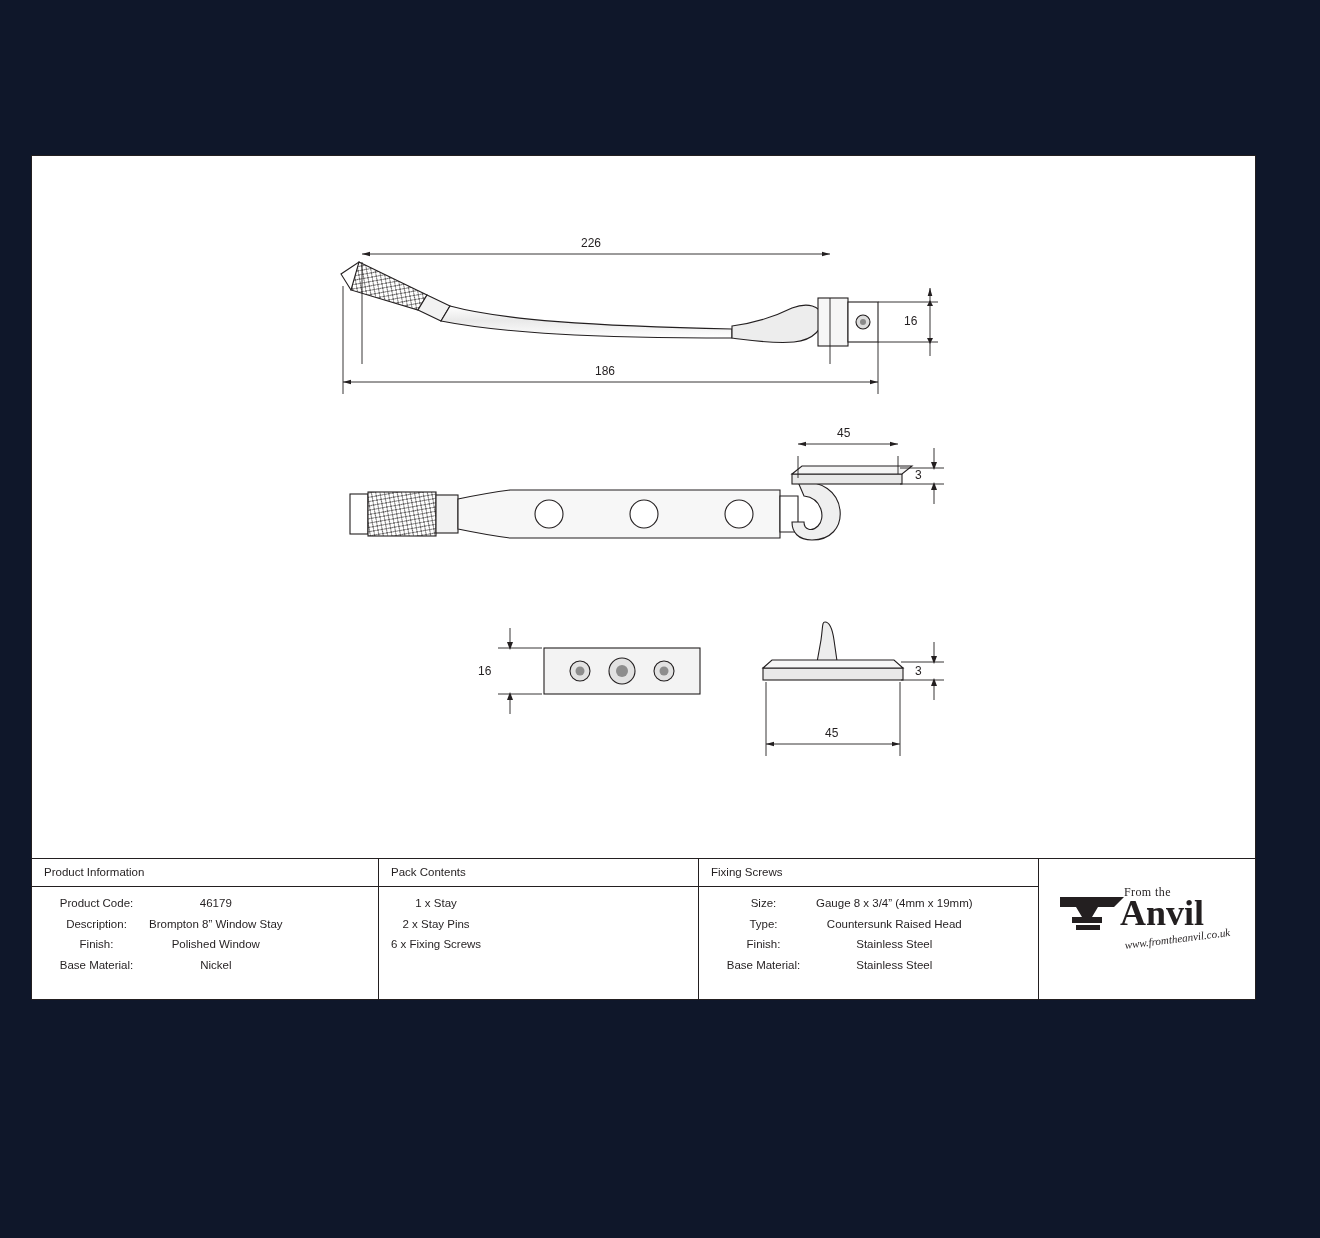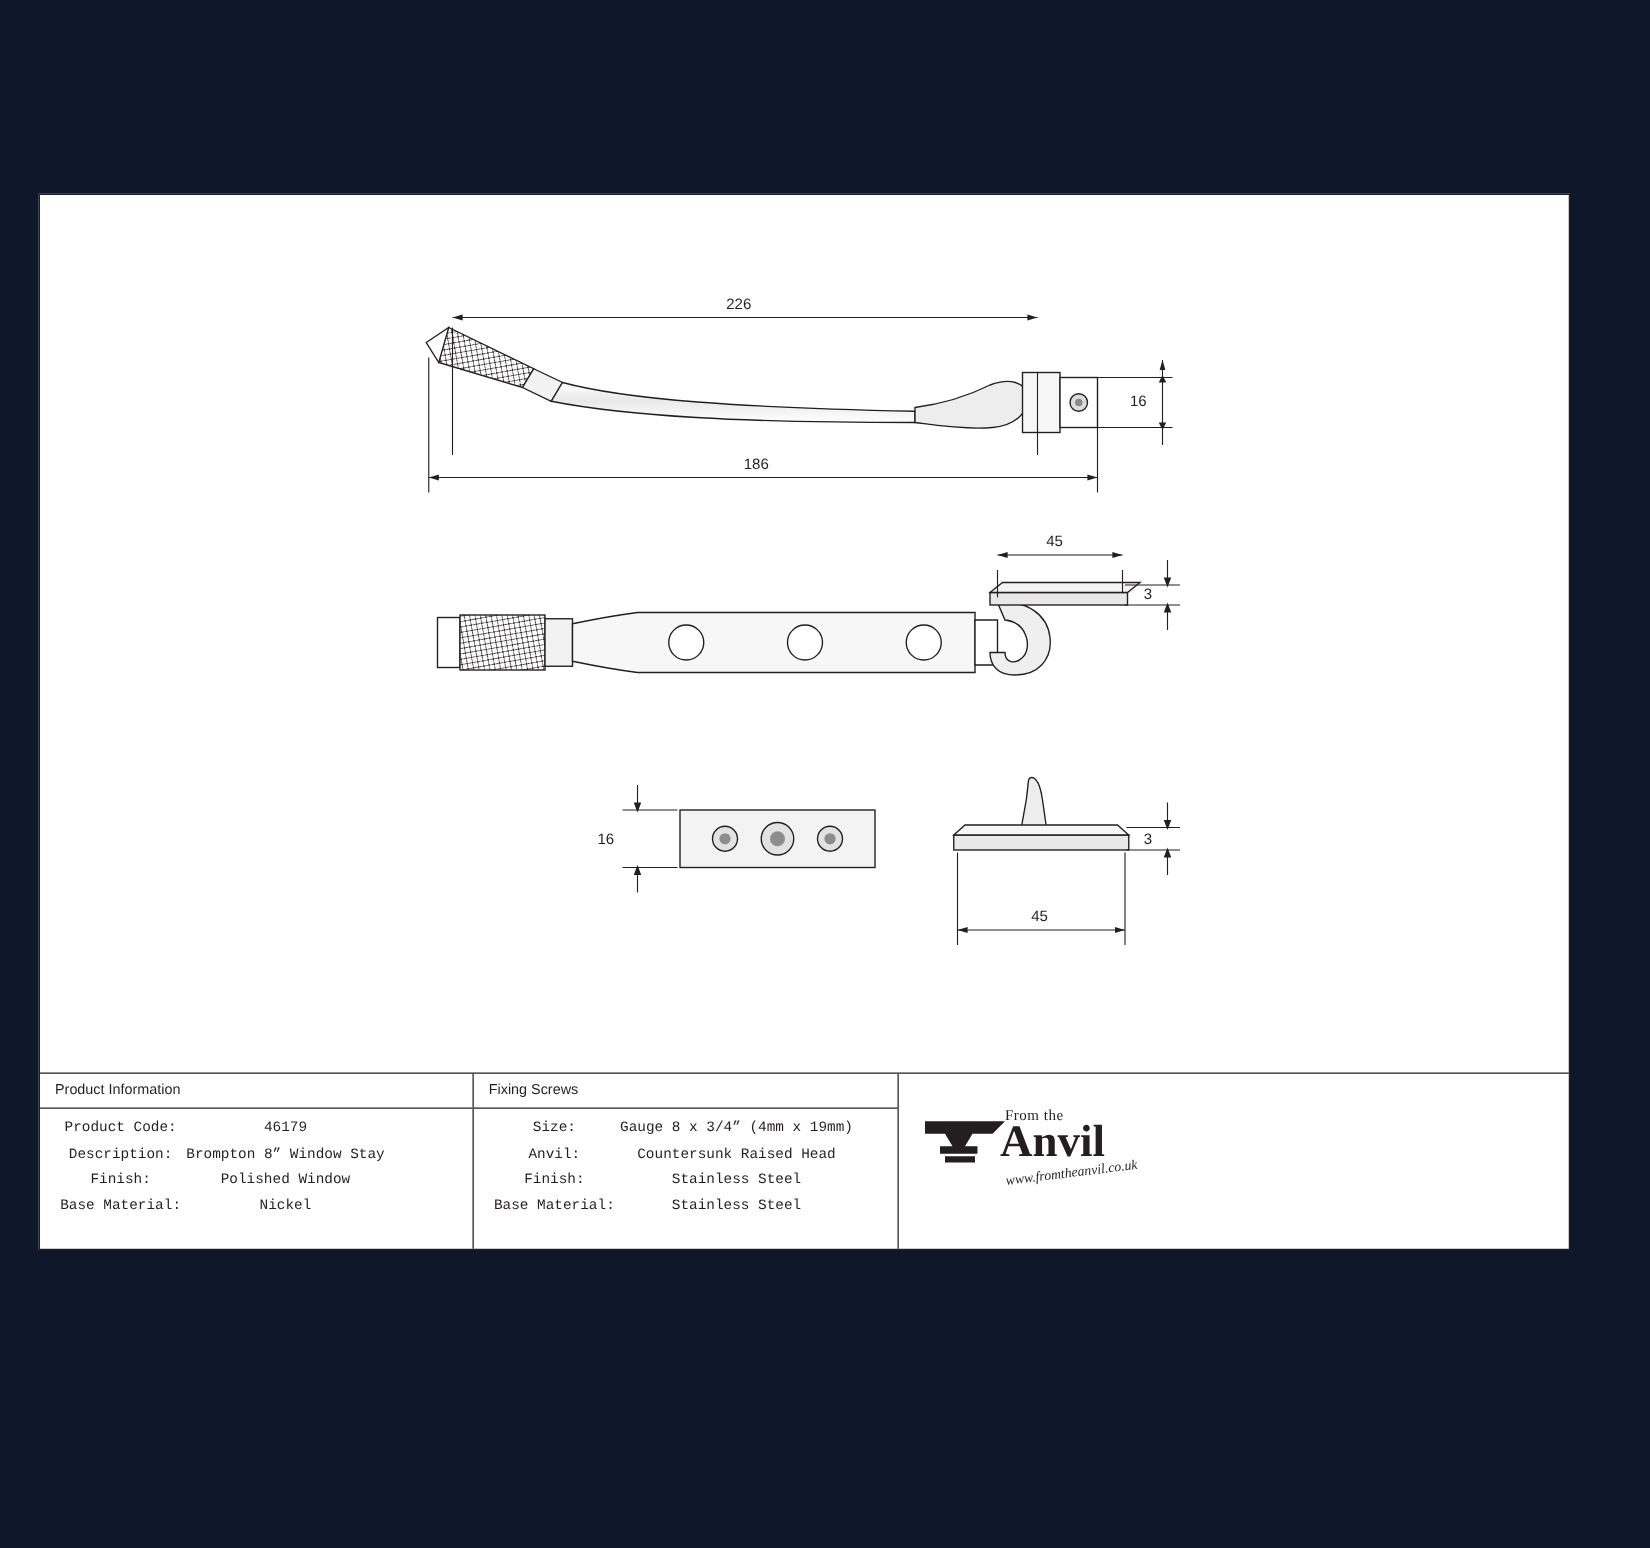--- a/index.html
+++ b/index.html
@@ -87,21 +87,20 @@
     height: 0;
     border-top: 1px solid #231f20;
   }
   .spec-list {
     position: absolute;
     left: 12px;
     top: 34px;
     font-size: 11.5px;
     color: #231f20;
     line-height: 20.5px;
-    font-family: Liberation Mono, monospace;
   }
   .spec-line { display: flex; }
   .spec-label { width: 105px; flex: 0 0 auto; }
   .spec-value { flex: 1 1 auto; }
   .pack-list {
     position: absolute;
     left: 12px;
     top: 34px;
     font-size: 11.5px;
     color: #231f20;
@@ -334,31 +333,40 @@
             <span class="spec-label">Finish:</span>
             <span class="spec-value">Polished Window</span>
           </div>
           <div class="spec-line">
             <span class="spec-label">Base Material:</span>
             <span class="spec-value">Nickel</span>
           </div>
         </div>
       </div>
 
+      <div class="info-col col-2">
+        <span class="col-head">Pack Contents</span>
+        <div class="col-rule"></div>
+        <div class="pack-list">
+          <div>1 x Stay</div>
+          <div>2 x Stay Pins</div>
+          <div>6 x Fixing Screws</div>
+        </div>
+      </div>
 
       <div class="info-col col-3">
         <span class="col-head">Fixing Screws</span>
         <div class="col-rule"></div>
         <div class="spec-list">
           <div class="spec-line">
             <span class="spec-label">Size:</span>
             <span class="spec-value">Gauge 8 x 3/4” (4mm x 19mm)</span>
           </div>
           <div class="spec-line">
-            <span class="spec-label">Anvil:</span>
+            <span class="spec-label">Type:</span>
             <span class="spec-value">Countersunk Raised Head</span>
           </div>
           <div class="spec-line">
             <span class="spec-label">Finish:</span>
             <span class="spec-value">Stainless Steel</span>
           </div>
           <div class="spec-line">
             <span class="spec-label">Base Material:</span>
             <span class="spec-value">Stainless Steel</span>
           </div>

